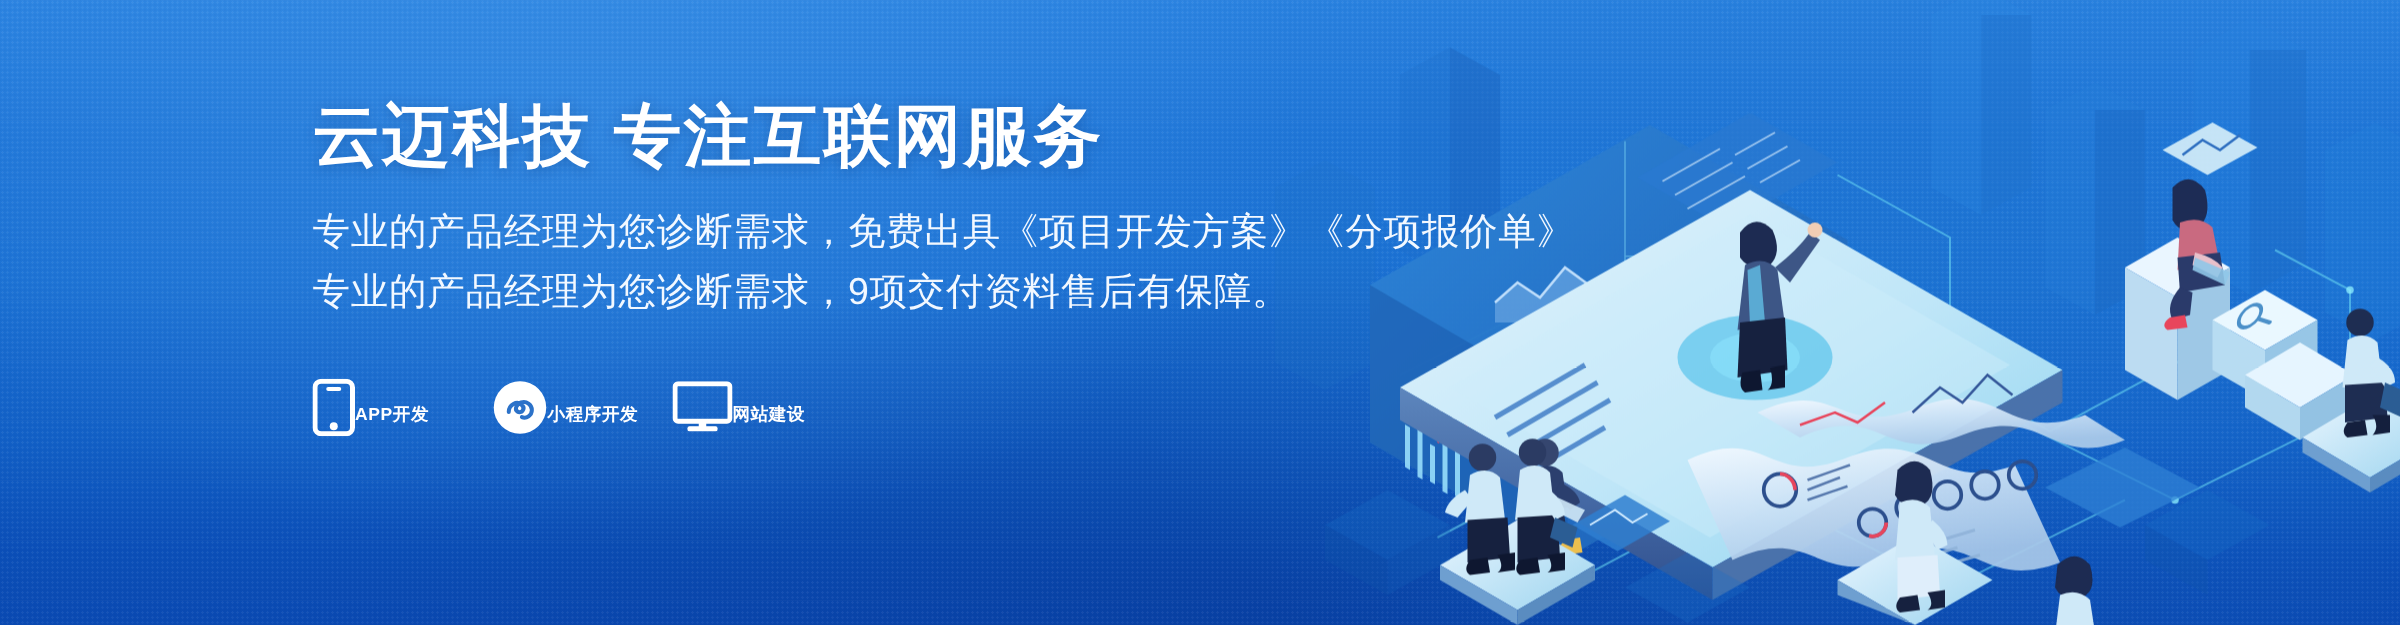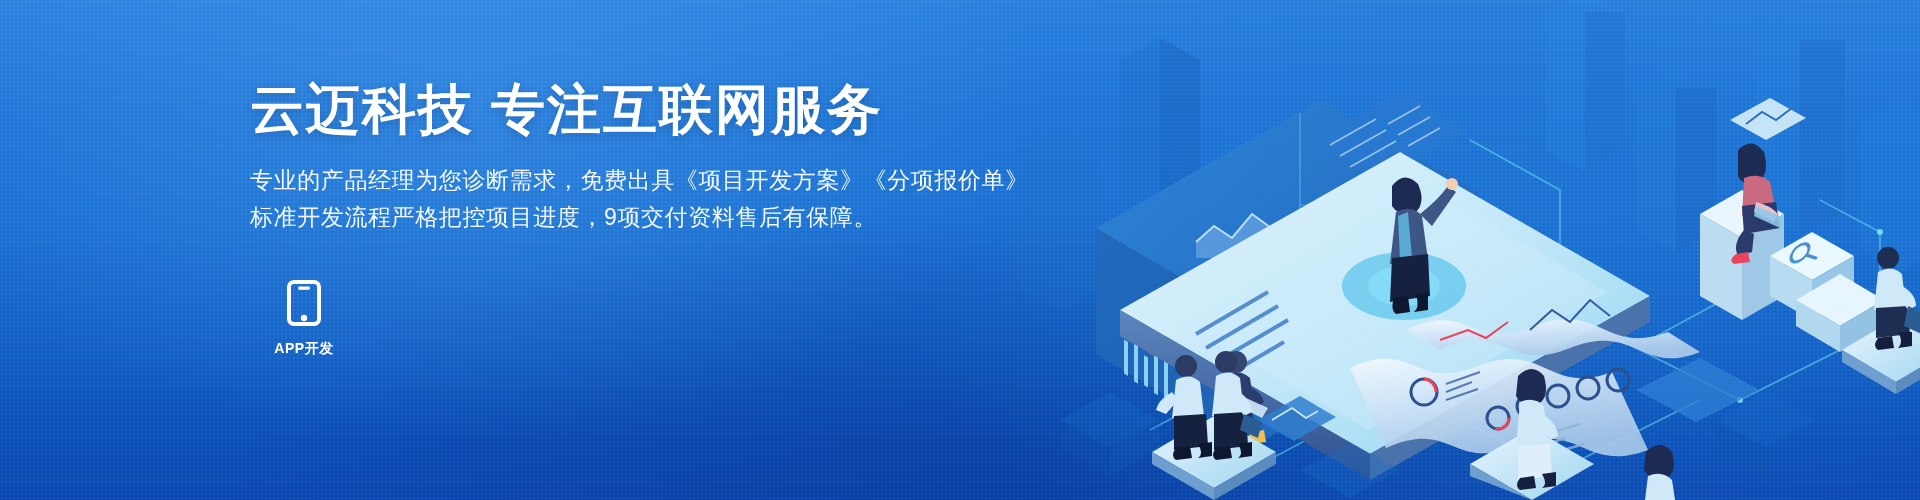--- a/index.html
+++ b/index.html
@@ -70,40 +70,39 @@
     font-weight: 700;
     color: #ffffff;
     letter-spacing: 2px;
     line-height: 1.18;
     white-space: nowrap;
     text-shadow: 0 2px 10px rgba(4,40,100,0.28);
   }
 
   .subline {
     margin-top: 20px;
-    font-size: 23px;
+    font-size: 30px;
     font-weight: 400;
     color: #f2f8ff;
     line-height: 1.62;
     letter-spacing: 0.6px;
     white-space: nowrap;
   }
   .subline .row2 { display: block; }
 
   
   .services {
     margin-top: 42px;
     display: flex;
     align-items: flex-start;
     gap: 36px;
   }
   .service {
     width: 108px;
     display: flex;
-    flex-direction: column;
     align-items: center;
     cursor: pointer;
   }
   .svc-icon {
     height: 50px;
     display: flex;
     align-items: center;
     justify-content: center;
   }
   .svc-icon svg { display: block; }
@@ -486,35 +485,56 @@
       </g>
     </svg>
   </div>
 
   <div class="content">
 
     <div class="headline">云迈科技 专注互联网服务</div>
 
     <div class="subline">
       <span>专业的产品经理为您诊断需求，免费出具《项目开发方案》《分项报价单》</span>
-      <span class="row2">标准开发流程严格把控项目进度，9项交付资料售后有保障。</span>
+      <span class="row2">专业的产品经理为您诊断需求，9项交付资料售后有保障。</span>
     </div>
 
     <div class="services">
 
       <div class="service">
         <span class="svc-icon">
           <svg width="34" height="46" viewBox="0 0 34 46">
             <rect x="2" y="2" width="30" height="42" rx="5" ry="5" fill="none" stroke="#ffffff" stroke-width="4"></rect>
             <rect x="11" y="6.5" width="12" height="3.2" rx="1.6" fill="#ffffff"></rect>
             <circle cx="17" cy="38" r="3.2" fill="#ffffff"></circle>
           </svg>
         </span>
         <span class="svc-label">APP开发</span>
       </div>
 
-
-
+      <div class="service">
+        <span class="svc-icon">
+          <svg width="44" height="44" viewBox="0 0 44 44">
+            <circle cx="22" cy="22" r="21" fill="#ffffff"></circle>
+            <path d="M13 25.5 c0 -5.5 6.5 -9.5 10.5 -5.5 c3.2 3.2 -0.5 7.2 -3.6 5.2
+                     c-2.6 -1.7 -0.6 -6.0 3.0 -7.2 c4.2 -1.4 8.6 1.6 8.6 6.0
+                     c0 4.3 -4.4 7.3 -8.0 5.7" fill="none" stroke="#2c72c9" stroke-width="3.2" stroke-linecap="round" stroke-linejoin="round"></path>
+          </svg>
+        </span>
+        <span class="svc-label">小程序开发</span>
+      </div>
+
+
+      <div class="service">
+        <span class="svc-icon">
+          <svg width="48" height="42" viewBox="0 0 48 42">
+            <rect x="2" y="2" width="44" height="30" rx="2.5" fill="none" stroke="#ffffff" stroke-width="4"></rect>
+            <rect x="21" y="31" width="6" height="6" fill="#ffffff"></rect>
+            <rect x="12" y="36" width="24" height="4" rx="1.5" fill="#ffffff"></rect>
+          </svg>
+        </span>
+        <span class="svc-label">网站建设</span>
+      </div>
 
 
     </div>
   </div>
 </div>
 
 </body></html>

